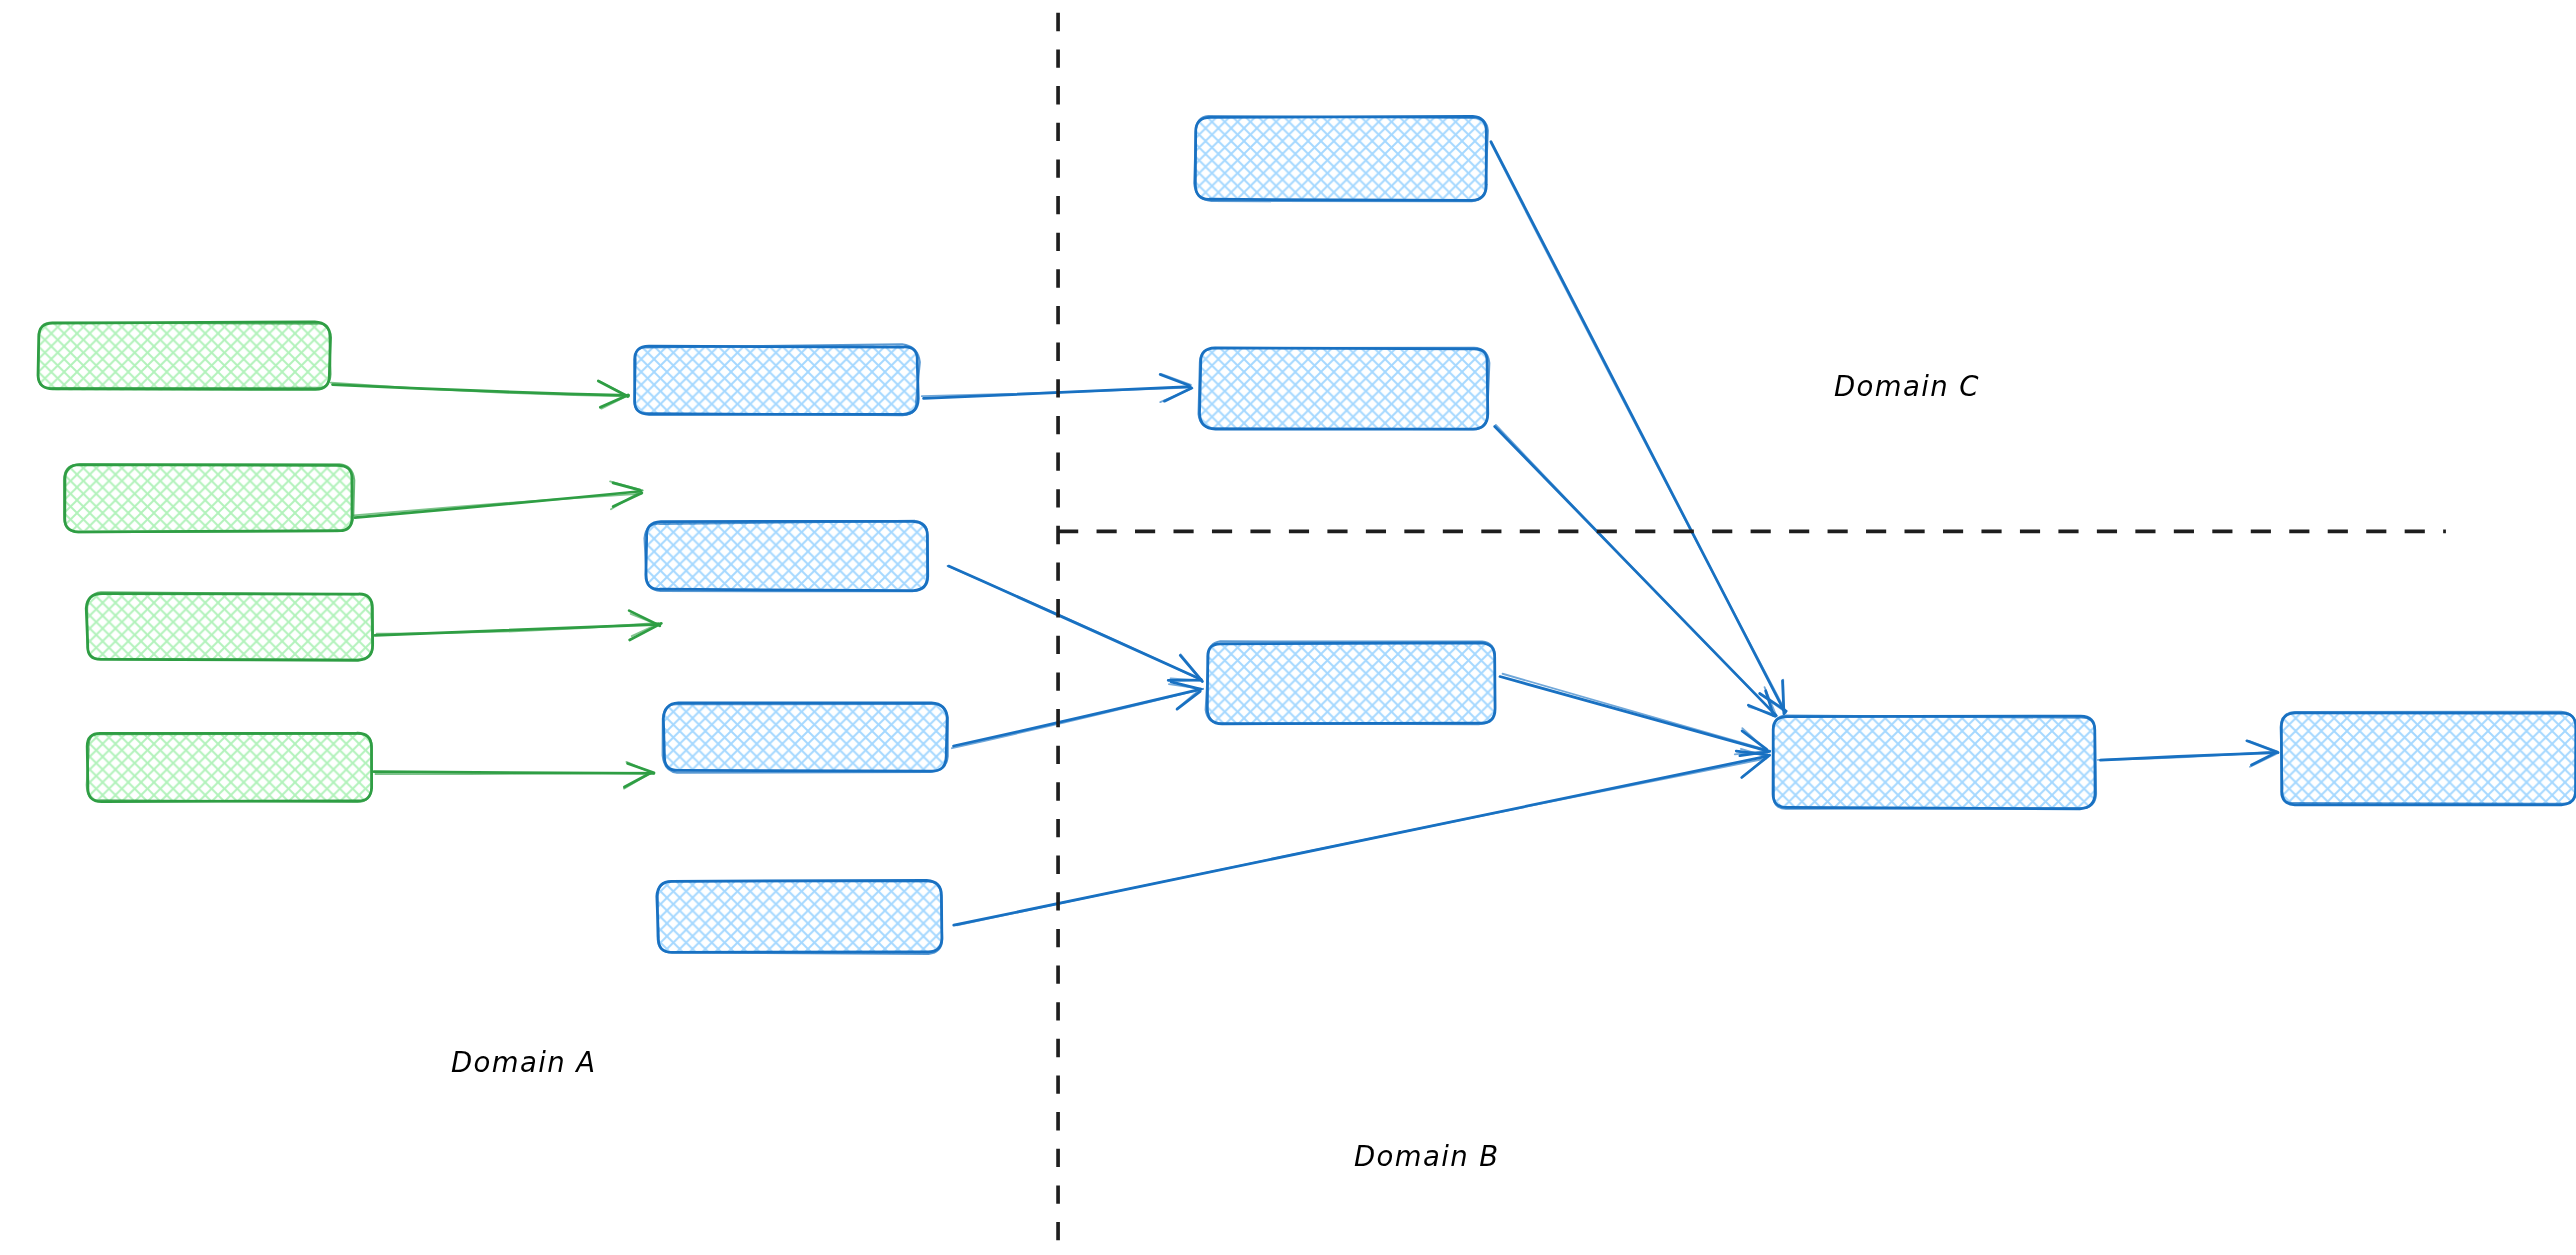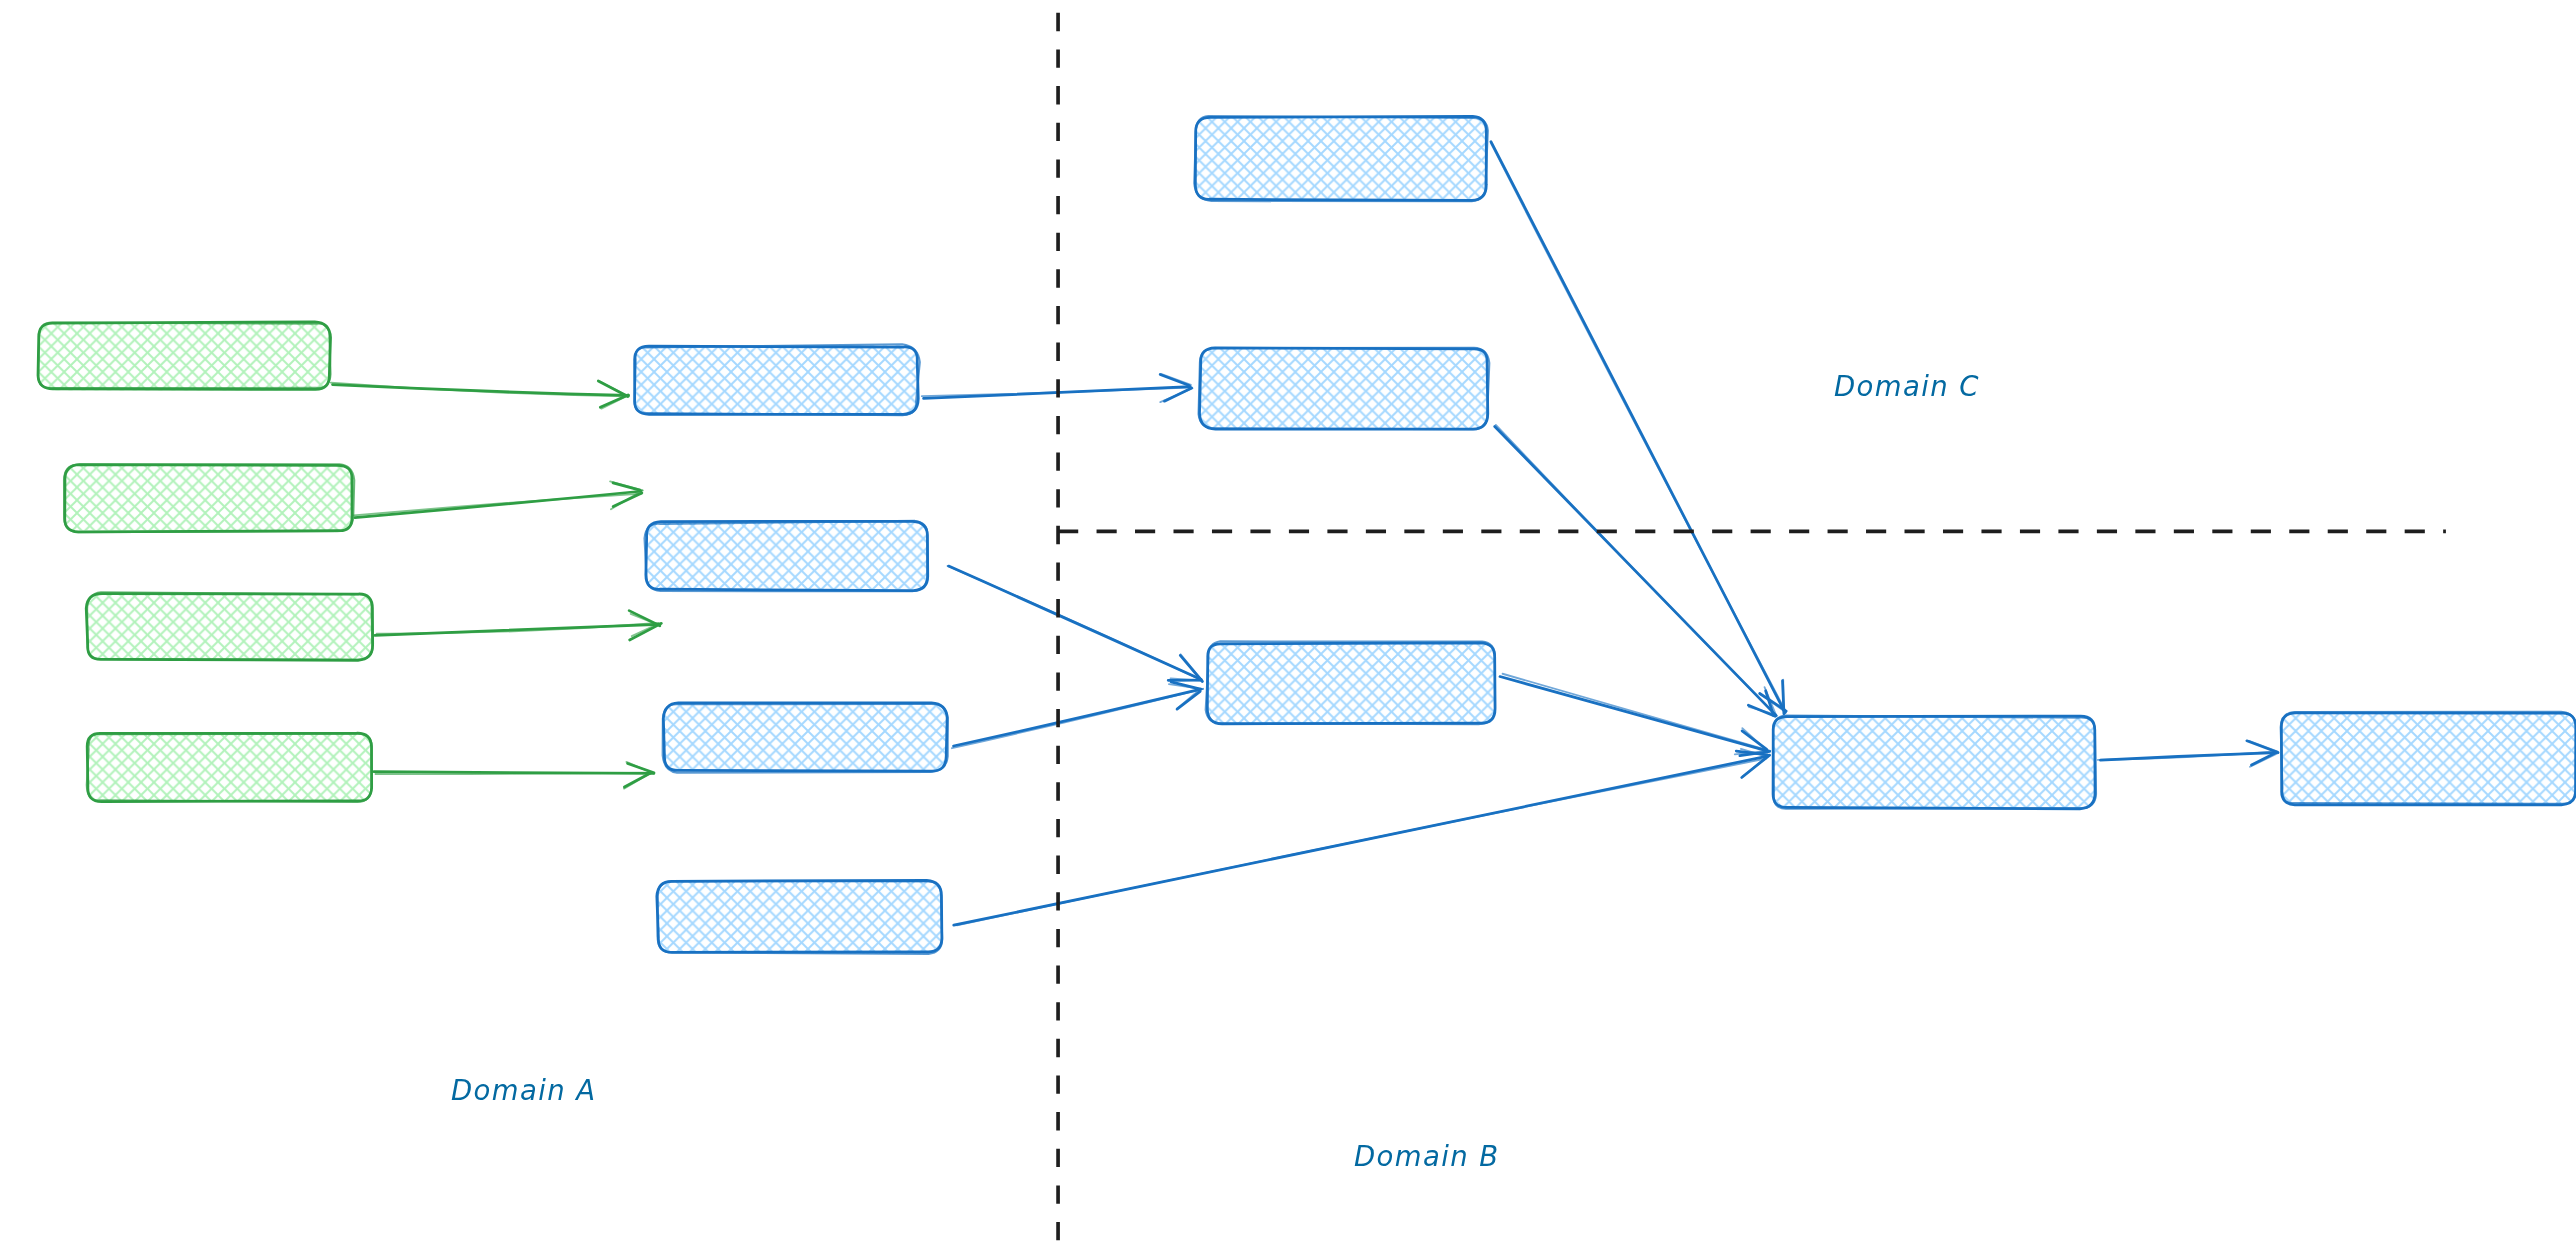--- a/index.html
+++ b/index.html
@@ -9,21 +9,21 @@
     width:2576px;height:1255px;overflow:hidden;position:relative;
   }
   #canvas{position:relative;width:2576px;height:1255px;background:#fff;}
   #canvas > svg{position:absolute;left:0;top:0;width:2576px;height:1255px;}
   .domain-label{
     position:absolute;
     font-family:"DejaVu Sans", sans-serif;
     font-size:27.5px;
     font-style:italic;
     letter-spacing:1.4px;
-    color:#0369a1;
+    color:#000000;
     white-space:nowrap;
     user-select:none;
   }
 </style>
 </head>
 <body>
 
 <div id="canvas">
     <svg width="2576" height="1255" viewBox="0 0 2812 1370">
       <defs>
@@ -193,17 +193,17 @@
         <path d="M 2292.8940213443216 829.8209610538655 Q 2387.6110694599856 824.7805649660437 2485.1418209956687 821.5362024654337" stroke="#1971c2" stroke-width="3.0" fill="none" stroke-linecap="round" opacity="1"></path>
         <path d="M 2290.0495948693947 829.5545824576889 Q 2390.3336881908745 827.5406773669368 2484.4188215212985 820.346281357364" stroke="#1971c2" stroke-width="2.0" fill="none" stroke-linecap="round" opacity="0.62"></path>
         <path d="M 2484.8159219873214 821.4330820596931 L 2457.8064899285596 835.1245488034011" stroke="#1971c2" stroke-width="3.0" fill="none" stroke-linecap="round" opacity="1"></path>
         <path d="M 2486.494734102625 822.1680065608434 L 2456.1940020347474 837.0051996757753" stroke="#1971c2" stroke-width="2.0" fill="none" stroke-linecap="round" opacity="0.6"></path>
         <path d="M 2486.860096782381 821.4822441383648 L 2452.702647880502 808.7098124985483" stroke="#1971c2" stroke-width="3.0" fill="none" stroke-linecap="round" opacity="1"></path>
         <path d="M 2486.3887641855463 820.5918636268898 L 2455.0851881460335 808.8726358940519" stroke="#1971c2" stroke-width="2.0" fill="none" stroke-linecap="round" opacity="0.6"></path>
       </g>
       <line x1="1155" y1="14" x2="1155" y2="1358" stroke="#1e1e1e" stroke-width="4" stroke-dasharray="20 20" stroke-linecap="butt"></line>
       <line x1="1155" y1="580" x2="2670" y2="580" stroke="#1e1e1e" stroke-width="4" stroke-dasharray="22 20" stroke-linecap="butt"></line>
     </svg>
-    <div class="domain-label" style="left: 451px; top: 1074px; font-style: italic;">Domain A</div>
+    <div class="domain-label" style="left: 451px; top: 1046px; font-style: italic;">Domain A</div>
     <div class="domain-label" style="left: 1354px; top: 1140px;">Domain B</div>
     <div class="domain-label" style="left: 1834px; top: 370px;">Domain C</div>
   </div>
 
 
 </body></html>

